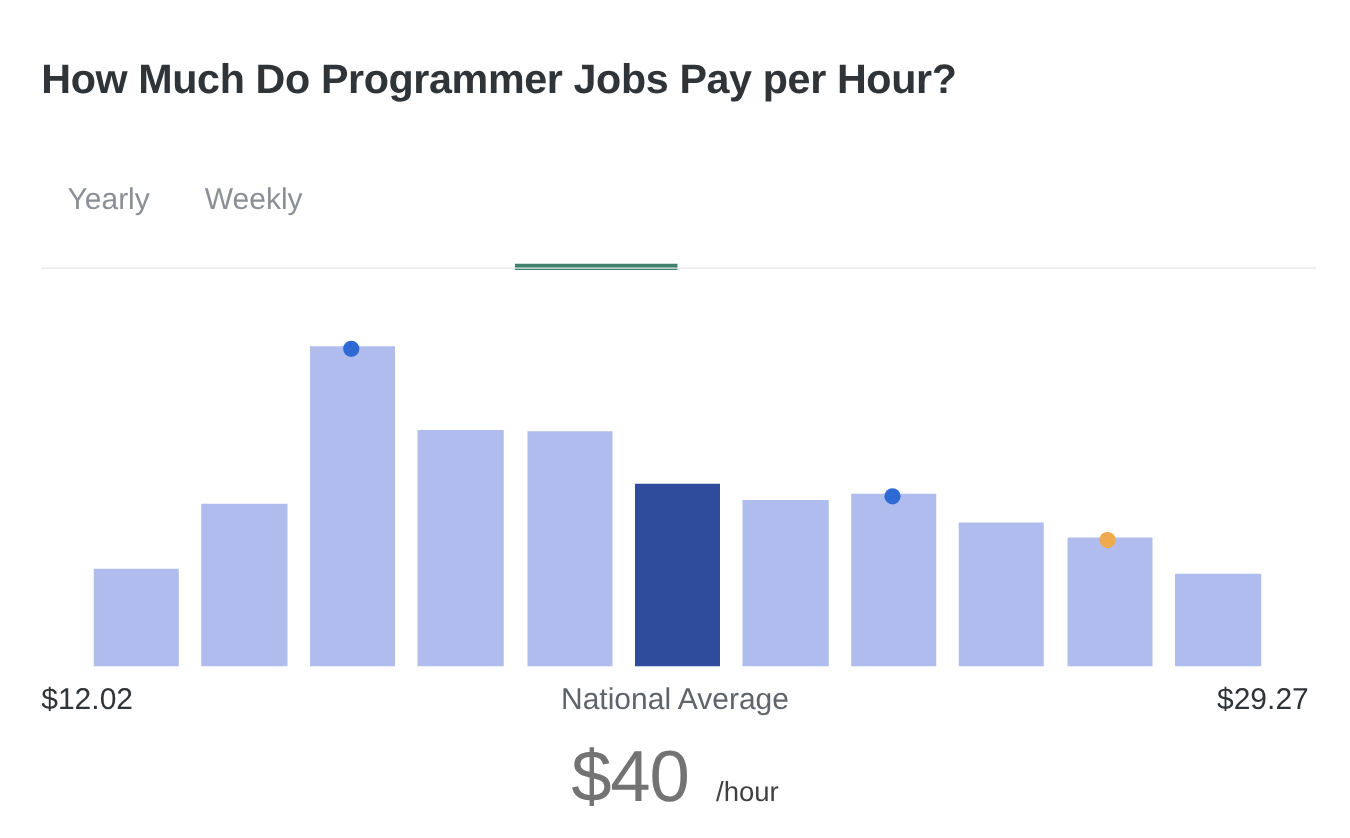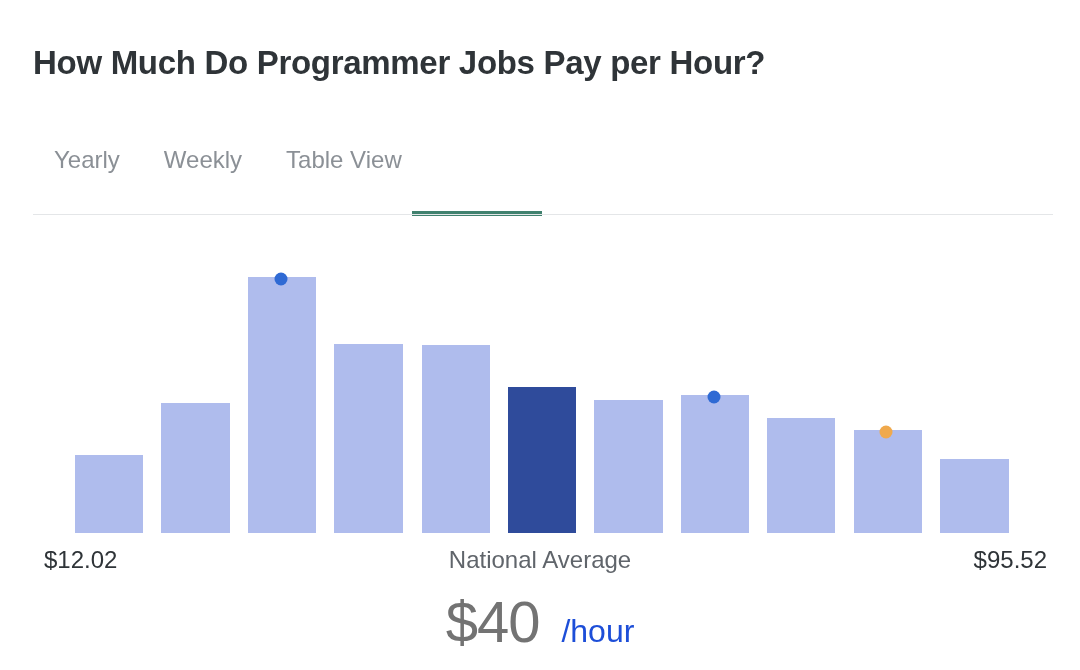--- a/index.html
+++ b/index.html
@@ -117,21 +117,20 @@
     width: 1080px;
     height: 38px;
   }
   .axis-min {
     position: absolute;
     left: 33px;
     top: 0;
     font-size: 24px;
     color: #2f3438;
     white-space: nowrap;
-    margin-left: 11px;
   }
   .axis-center {
     position: absolute;
     left: 0;
     top: 0;
     width: 1080px;
     text-align: center;
     font-size: 24px;
     color: #60656b;
     white-space: nowrap;
@@ -154,22 +153,22 @@
     text-align: center;
     white-space: nowrap;
   }
   .bigvalue .amount {
     font-size: 58px;
     color: #737373;
     letter-spacing: -1px;
     vertical-align: baseline;
   }
   .bigvalue .unit {
-    font-size: 32px;
-    color: #1d4ed8;
+    font-size: 22px;
+    color: #404040;
     margin-left: 22px;
     vertical-align: baseline;
   }
 
   
   .watermark {
     position: absolute;
     right: 16px;
     top: 604px;
     display: flex;
@@ -193,21 +192,20 @@
 <body>
 
 <div id="page">
 
   <h1 class="page-title">How Much Do Programmer Jobs Pay per Hour?</h1>
 
   <div class="tabbar">
     <div class="tabs-row" id="tabs-row">
         <div class="tab">Yearly</div>
         <div class="tab">Weekly</div>
-        <div class="tab">Table View</div>
       </div>
     <div class="tab-underline"></div>
     <div class="tab-rule"></div>
   </div>
 
   <div class="chart" id="chart">
       <div class="bar" style="left: 75px; width: 68px; height: 78px; bottom: 2px;"></div>
       <div class="bar" style="left: 161px; width: 69px; height: 130px; bottom: 2px;"></div>
       <div class="bar" style="left: 248px; width: 68px; height: 256px; bottom: 2px;"></div>
       <div class="bar" style="left: 334px; width: 69px; height: 189px; bottom: 2px;"></div>
@@ -219,21 +217,21 @@
       <div class="bar" style="left: 854px; width: 68px; height: 103px; bottom: 2px;"></div>
       <div class="bar" style="left: 940px; width: 69px; height: 74px; bottom: 2px;"></div>
       <div class="marker blue" style="left: 281px; top: 49px;"></div>
       <div class="marker blue" style="left: 714px; top: 167px;"></div>
       <div class="marker orange" style="left: 886px; top: 202px;"></div>
     </div>
 
   <div class="axis-labels">
     <div class="axis-min">$12.02</div>
     <div class="axis-center">National Average</div>
-    <div class="axis-max">$95.52</div>
+    <div class="axis-max">$29.27</div>
   </div>
 
   <div class="bigvalue">
     <span class="amount">$40</span><span class="unit">/hour</span>
   </div>
 
 
 </div>
 
 </body></html>

